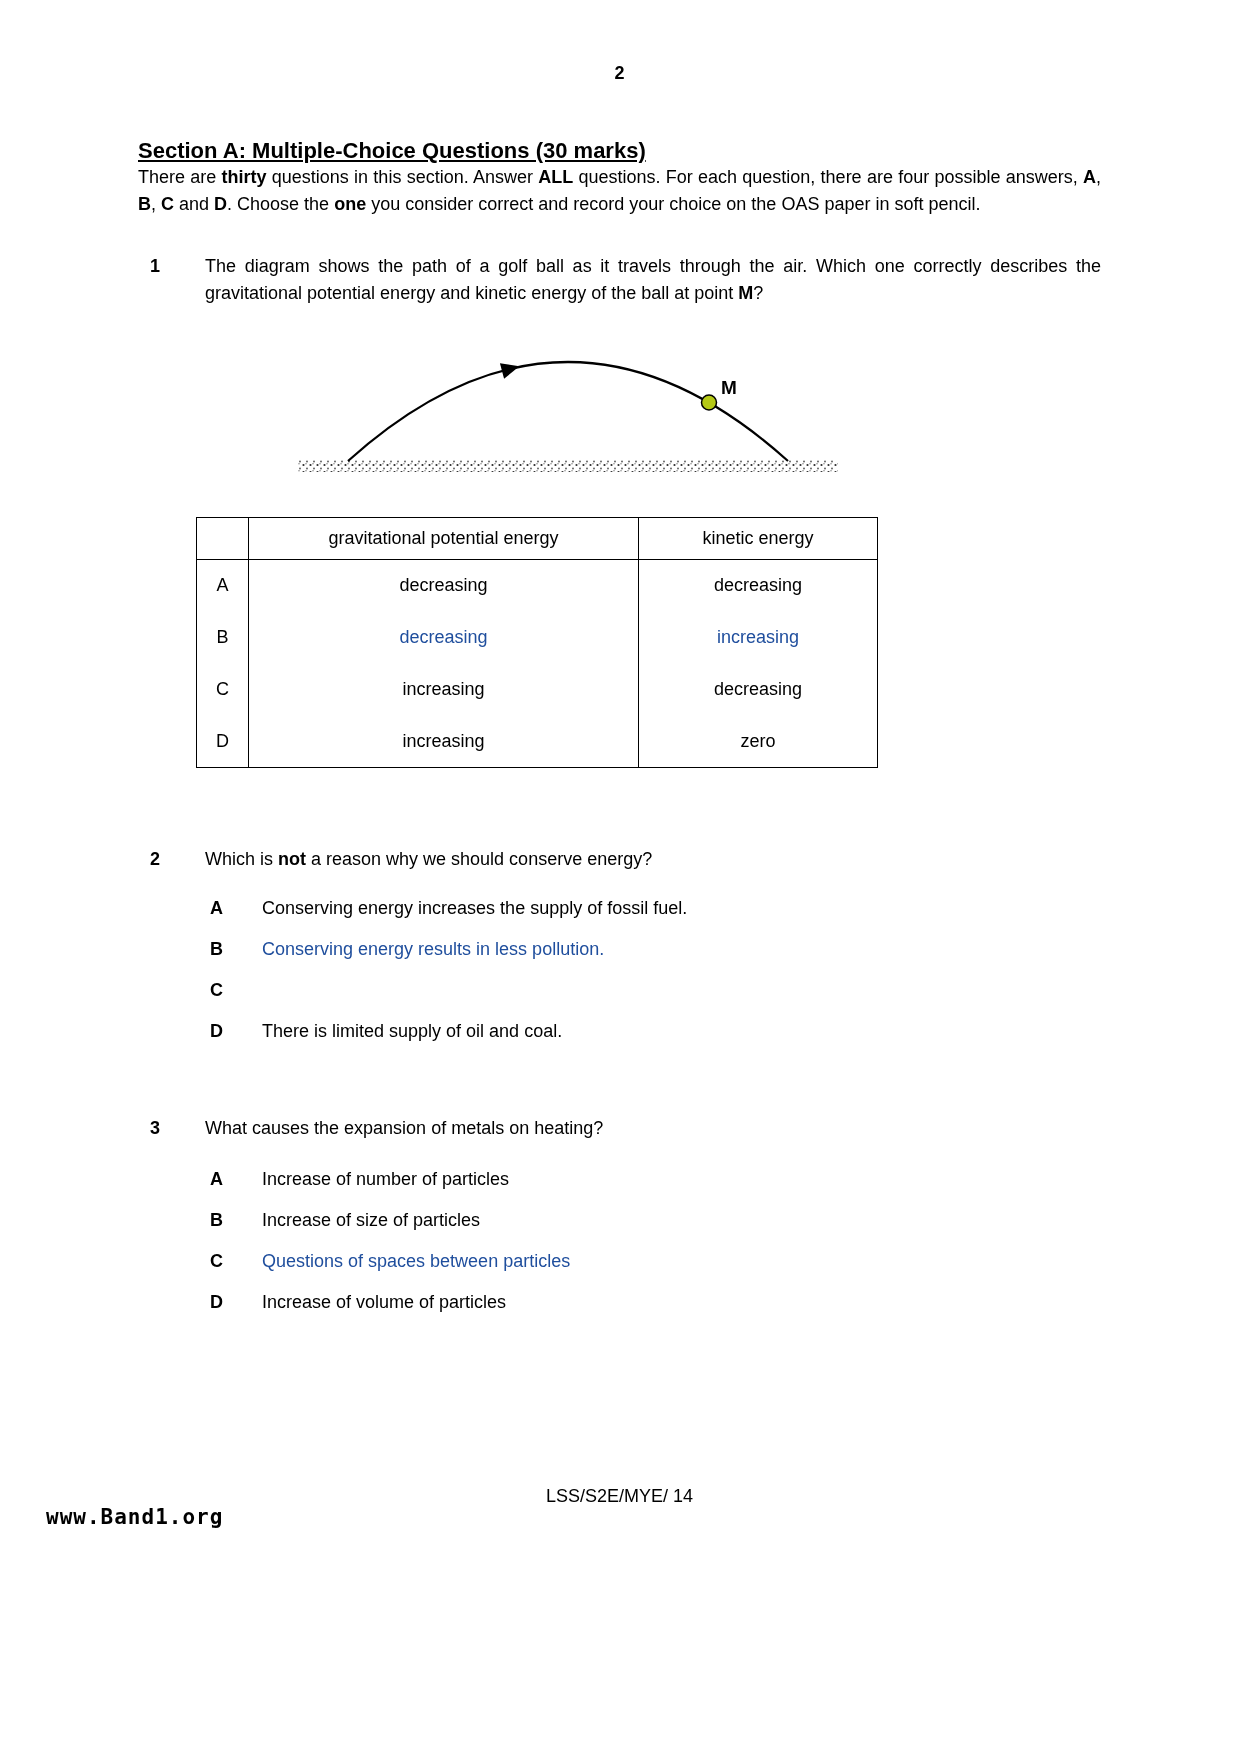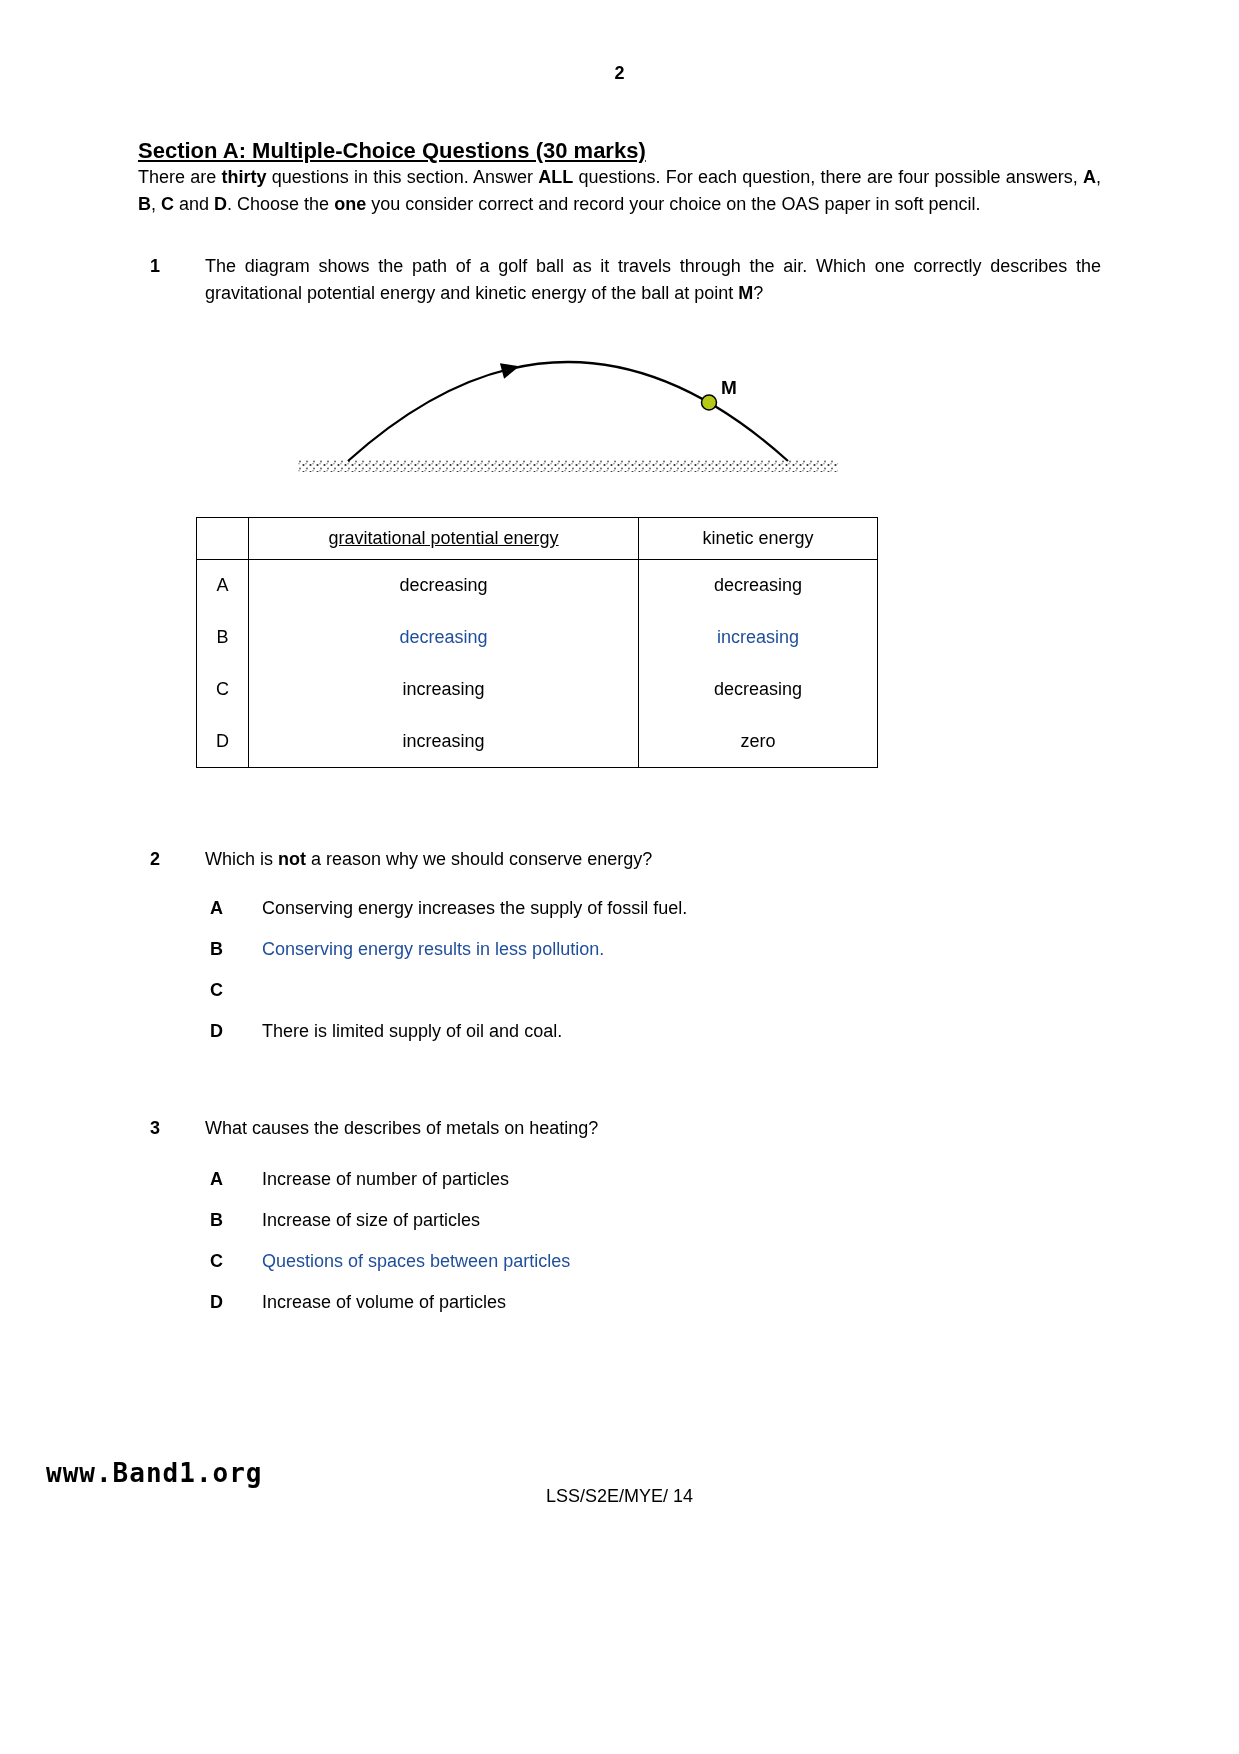--- a/index.html
+++ b/index.html
@@ -23,34 +23,34 @@
   .diagram-wrap { margin:16px 0 0 150px; width:560px; }
   .answer-table { border-collapse:collapse; margin:26px 0 0 58px; border:1.5px solid #000; }
   .answer-table th, .answer-table td {
     border-left:1.5px solid #000; border-right:1.5px solid #000;
     font-weight:normal; text-align:center; vertical-align:middle;
     font-size:18px;
   }
   .answer-table thead th { border-bottom:1.5px solid #000; height:42px; }
   .answer-table tbody td { height:52px; }
   .col-letter { width:52px; }
-  .col-gpe { width:390px;text-decoration:underline; }
+  .col-gpe { width:390px; }
   .col-ke { width:239px; }
   .cell-letter { font-weight:bold; }
   .options { margin-top:22px; }
   .options-q3 { margin-top:24px; }
   .option { display:flex; margin-left:72px; margin-bottom:14px; }
   .opt-letter { flex:0 0 52px; font-weight:bold; }
   .opt-text { max-width:660px; }
   .blue { color:#1f4e9d; }
   .footer { position:absolute; top:1483px; left:0; width:100%; text-align:center; }
   .watermark {
-    position:absolute; top:1460px; left:46px;
+    position:absolute; top:1504px; left:46px;
     font-family:"DejaVu Sans Mono","Liberation Mono",monospace;
-    font-size:26px; font-weight:bold; letter-spacing:1px;
+    font-size:21px; font-weight:bold; letter-spacing:1px;
   }
   b { font-weight:bold; }
 </style>
 </head>
 <body>
 
 <div class="page">
   <div class="content">
 
     <div class="page-number">2</div>
@@ -131,21 +131,21 @@
         <div class="opt-letter">C</div>
       </div>
       <div class="option">
         <div class="opt-letter">D</div>
         <div class="opt-text">There is limited supply of oil and coal.</div>
       </div>
     </div>
 
     <div class="question q3">
       <div class="q-number">3</div>
-      <p class="q-text">What causes the describes of metals on heating?</p>
+      <p class="q-text">What causes the expansion of metals on heating?</p>
     </div>
 
     <div class="options options-q3">
       <div class="option">
         <div class="opt-letter">A</div>
         <div class="opt-text">Increase of number of particles</div>
       </div>
       <div class="option">
         <div class="opt-letter">B</div>
         <div class="opt-text">Increase of size of particles</div>

